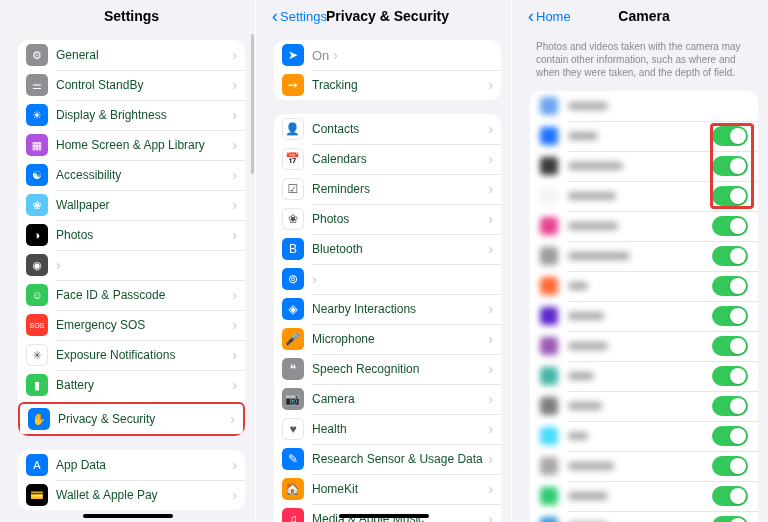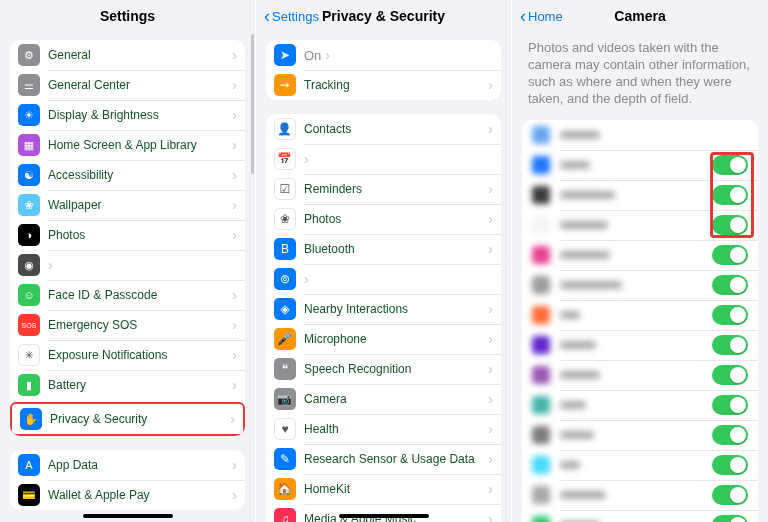--- a/index.html
+++ b/index.html
@@ -1,17 +1,17 @@
 <!DOCTYPE html>
 <html><head>
 <meta charset="utf-8">
 <style>
 * { margin: 0; padding: 0; box-sizing: border-box; font-family: -apple-system, "Helvetica Neue", Arial, sans-serif; -webkit-font-smoothing: antialiased; }
 body { background: #f2f2f7; width: 768px; height: 522px; overflow: hidden; display: flex; }
-.panel { height: 100%; position: relative; background: #f2f2f7; }
+.panel { height: 100%; position: relative; background: #f2f2f7; padding-left: 8px; }
 .panel-1 { width: 256px; border-right: 1px solid #fff; }
 .panel-2 { width: 256px; border-right: 1px solid #fff; }
 .panel-3 { width: 256px; }
 
 .header { height: 32px; display: flex; align-items: center; justify-content: center; position: relative; }
 .header-title { font-size: 14px; font-weight: 600; color: #000; }
 .back-btn { position: absolute; left: 8px; display: flex; align-items: center; color: #007aff; font-size: 13px; cursor: pointer; }
 .back-btn .chev { font-size: 18px; margin-right: 2px; line-height: 1; }
 
 .scroll { height: calc(100% - 32px); overflow-y: auto; }
@@ -19,21 +19,21 @@
 .group { margin: 8px 10px 14px; background: #fff; border-radius: 10px; overflow: hidden; }
 .group.highlight { border: 2px solid #e53935; border-radius: 6px; }
 
 .row { display: flex; align-items: center; height: 30px; padding: 0 8px 0 6px; cursor: pointer; position: relative; }
 .row + .row::before { content: ""; position: absolute; top: 0; left: 38px; right: 0; height: 1px; background: #e5e5ea; }
 .row-icon { width: 22px; height: 22px; border-radius: 5px; margin-right: 8px; margin-left: 2px; display: flex; align-items: center; justify-content: center; flex-shrink: 0; font-size: 12px; color: #fff; }
 .row-label { flex: 1; font-size: 12px; color: #14532d; white-space: nowrap; overflow: hidden; text-overflow: ellipsis; }
 .row-value { font-size: 13px; color: #8e8e93; margin-right: 4px; text-align: center; }
 .chevron { color: #c7c7cc; font-size: 14px; }
 
-.caption { font-size: 13px; color: #8a8a8e; line-height: 1.3; padding: 8px 16px 4px; }
+.caption { font-size: 10px; color: #8a8a8e; line-height: 1.3; padding: 8px 16px 4px; }
 
 
 .toggle { width: 36px; height: 20px; border-radius: 10px; position: relative; }
 .toggle.on { background: #34c759; }
 .toggle .knob { position: absolute; top: 2px; width: 16px; height: 16px; background: #fff; border-radius: 50%; box-shadow: 0 1px 2px rgba(0,0,0,.2); }
 .toggle.on .knob { right: 2px; }
 
 .camera-row { display: flex; align-items: center; height: 30px; padding: 0 10px; position: relative; }
 .camera-row + .camera-row::before { content: ""; position: absolute; top: 0; left: 38px; right: 0; height: 1px; background: #e5e5ea; }
 .blur-app { display: flex; align-items: center; flex: 1; filter: blur(3px); }
@@ -67,21 +67,21 @@
   </div>
   <div class="scroll" id="p1-scroll">
       <div class="group">
         <div class="row">
           <div class="row-icon bg-gray" style="font-size:11px">⚙</div>
           <div class="row-label">General</div>
           <div class="chevron">›</div>
         </div>
         <div class="row">
           <div class="row-icon bg-gray" style="font-size:11px">⚌</div>
-          <div class="row-label">General Center</div>
+          <div class="row-label">Control StandBy</div>
           <div class="chevron">›</div>
         </div>
         <div class="row">
           <div class="row-icon bg-blue" style="font-size:11px">☀</div>
           <div class="row-label">Display &amp; Brightness</div>
           <div class="chevron">›</div>
         </div>
         <div class="row">
           <div class="row-icon bg-purple" style="font-size:11px">▦</div>
           <div class="row-label">Home Screen &amp; App Library</div>
@@ -173,20 +173,21 @@
         </div>
       </div>
       <div class="group">
         <div class="row">
           <div class="row-icon bg-white">👤</div>
           <div class="row-label">Contacts</div>
           <div class="chevron">›</div>
         </div>
         <div class="row">
           <div class="row-icon bg-white">📅</div>
+          <div class="row-label">Calendars</div>
           <div class="chevron">›</div>
         </div>
         <div class="row">
           <div class="row-icon bg-white">☑</div>
           <div class="row-label">Reminders</div>
           <div class="chevron">›</div>
         </div>
         <div class="row">
           <div class="row-icon bg-white">❀</div>
           <div class="row-label">Photos</div>

